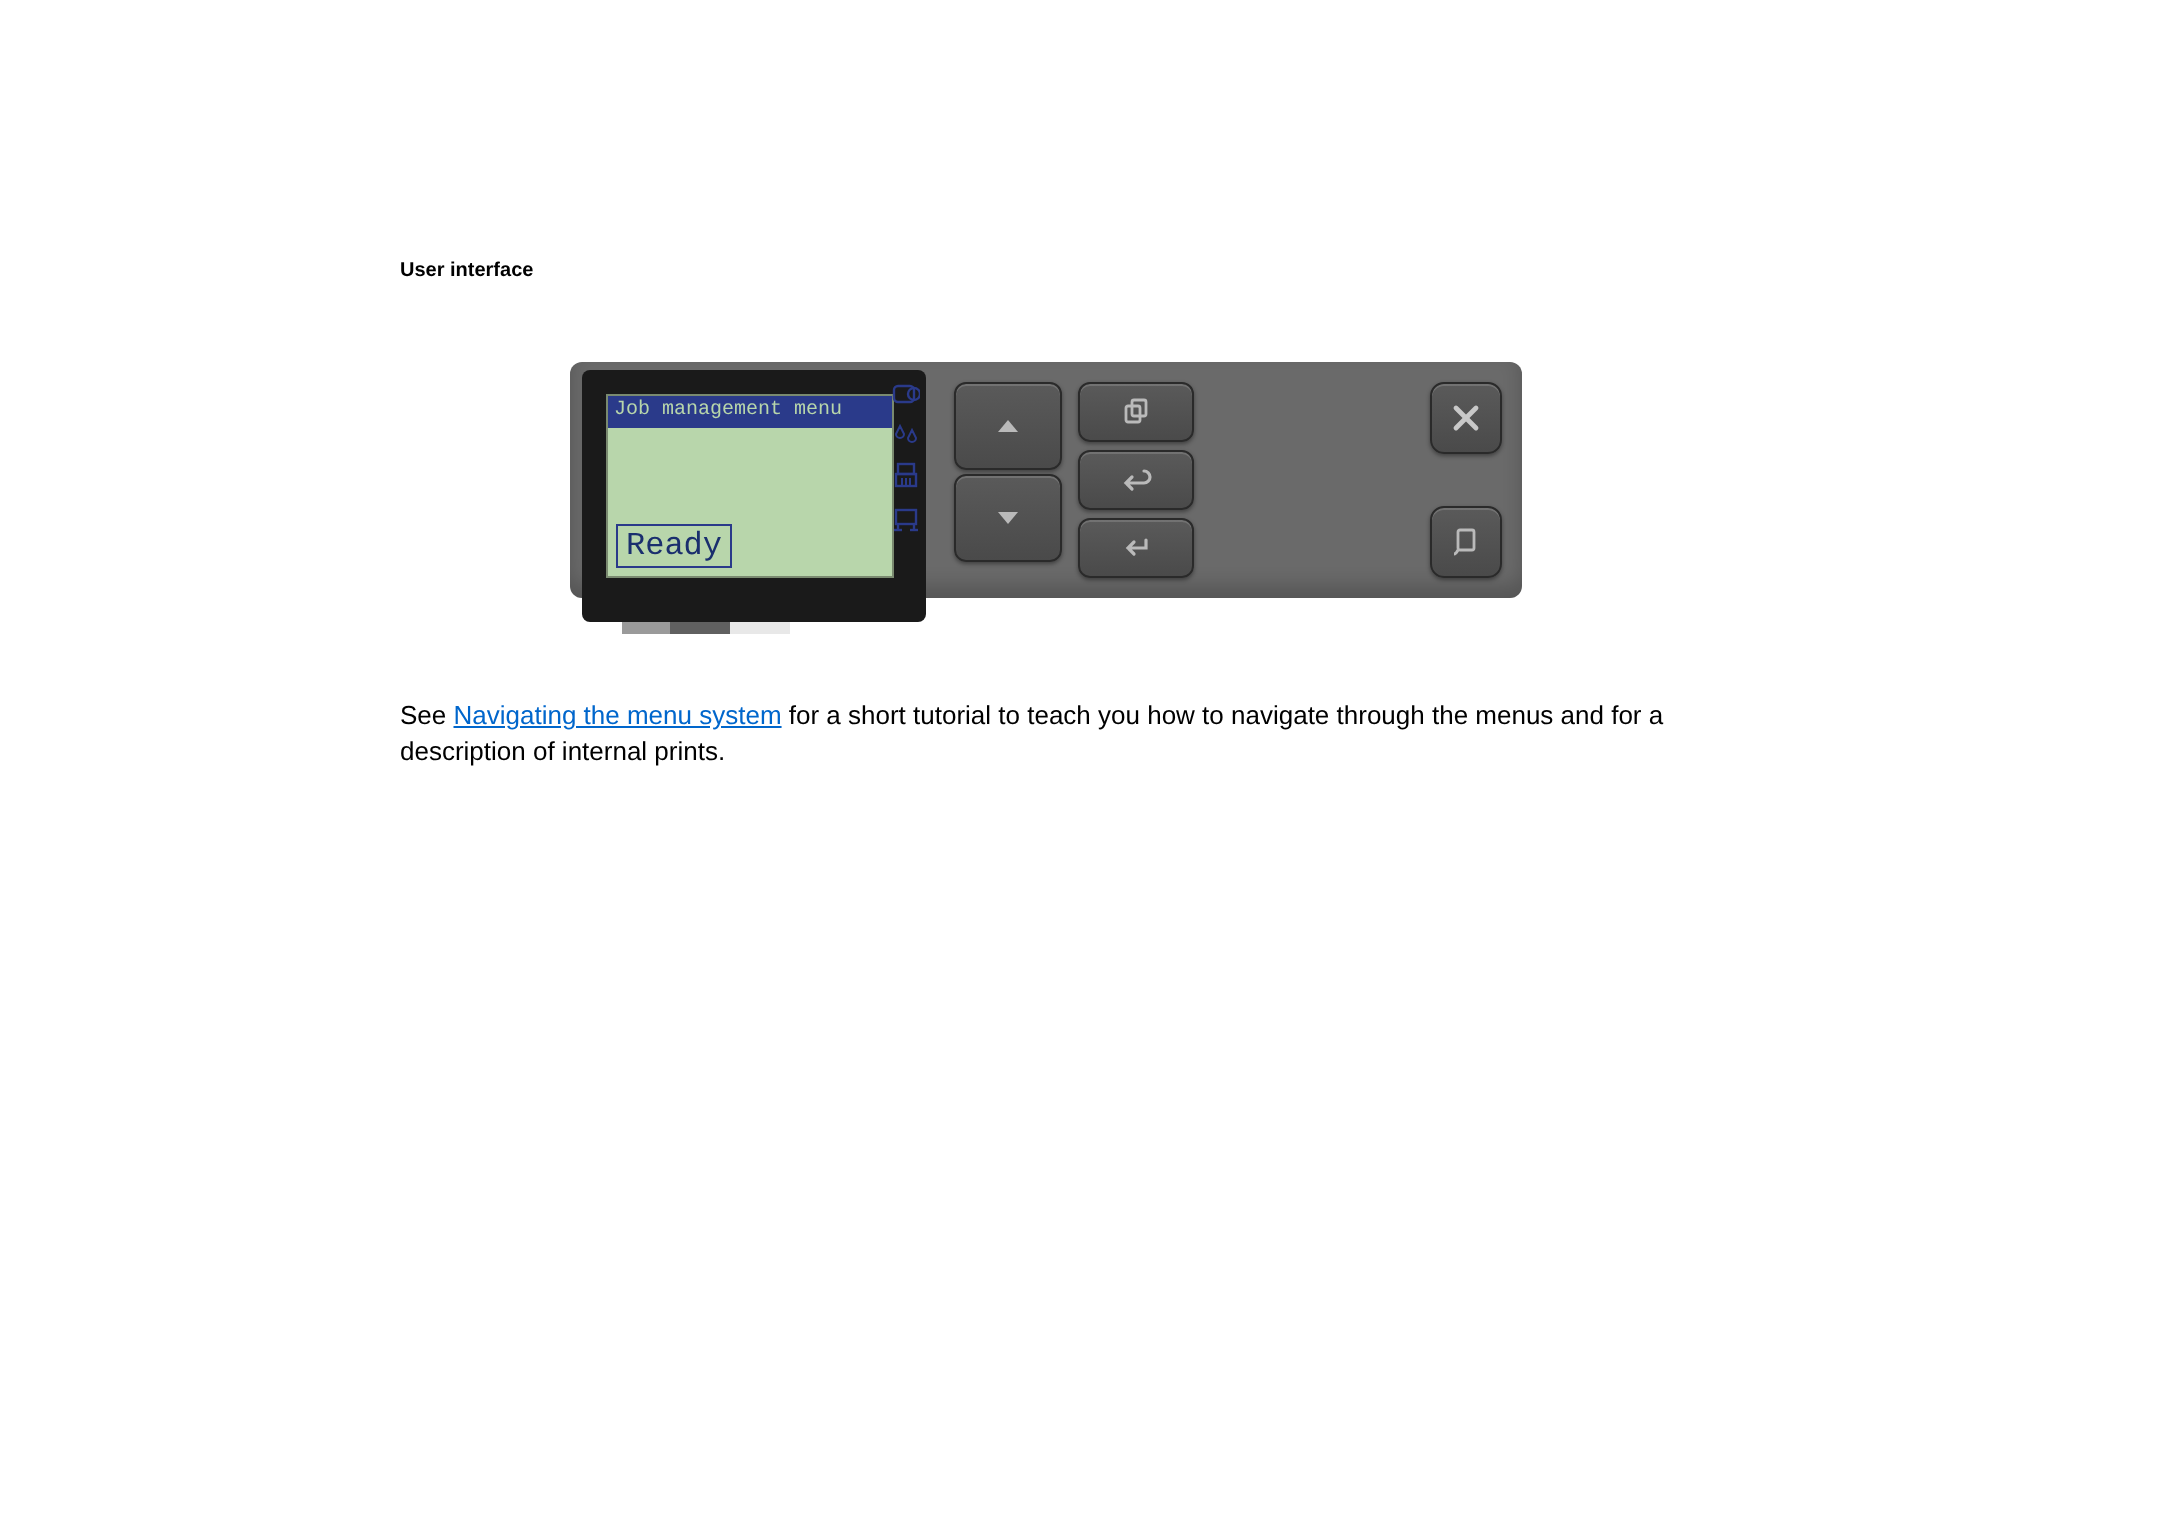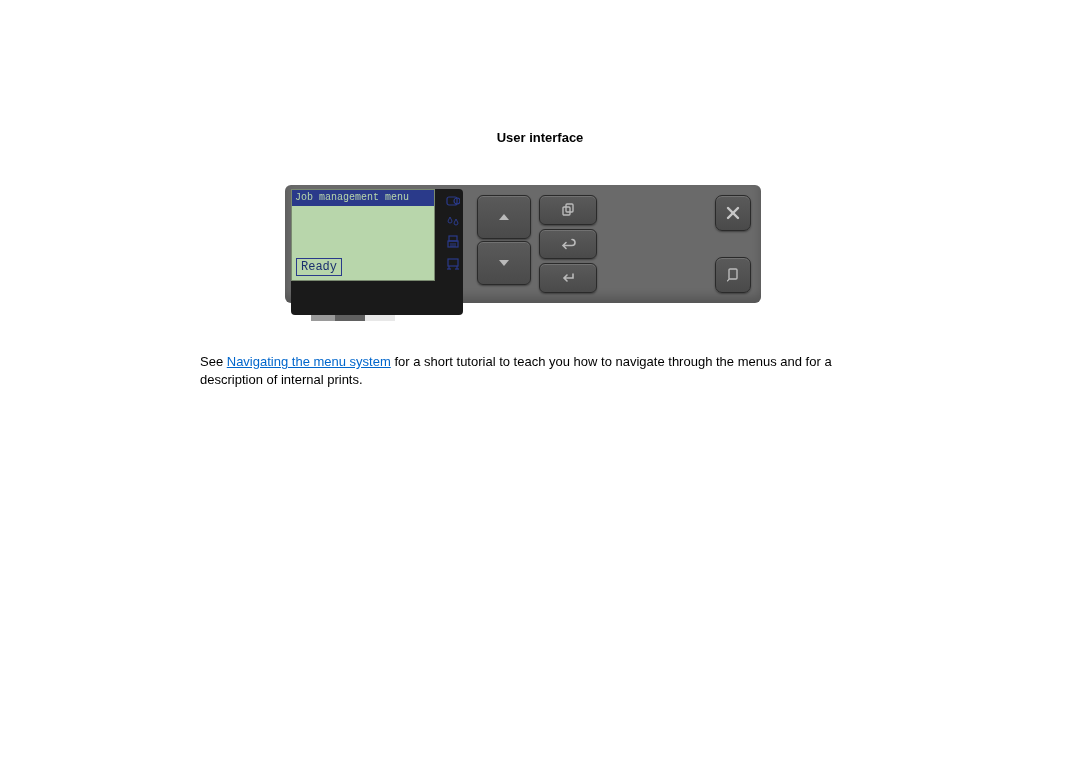--- a/index.html
+++ b/index.html
@@ -13,24 +13,23 @@
     height: 763px;
     position: relative;
   }
   .content {
     position: absolute;
     left: 200px;
     top: 130px;
     width: 680px;
   }
   h2 {
-    font-size: 13px;
+    font-size: 10px;
     font-weight: bold;
     margin: 0 0 8px 0;
-    text-align: center;
   }
   .para {
     line-height: 1.4;
     margin: 0 0 10px 0;
   }
   a.link {
     color: #0066cc;
     text-decoration: underline;
   }
   .panel-wrap {
@@ -45,21 +44,21 @@
     align-items: flex-start;
     position: relative;
     box-shadow: inset 0 -6px 10px rgba(0,0,0,0.2);
   }
   .lcd-slot {
     width: 172px;
     height: 126px;
     background: #1a1a1a;
     margin: 4px 0 0 6px;
     border-radius: 4px;
-    padding: 0;
+    padding: 12px;
     box-sizing: border-box;
     position: relative;
   }
   .lcd {
     width: 142px;
     height: 90px;
     background: #b8d6ab;
     border: 1px solid #7a8a70;
     position: relative;
     font-family: "Courier New", monospace;
@@ -74,21 +73,21 @@
     letter-spacing: 0px;
     border-bottom: 1px solid #2a3a8a;
     white-space: nowrap;
   }
   .lcd-status {
     position: absolute;
     bottom: 4px;
     left: 4px;
     border: 1px solid #2a3a8a;
     padding: 1px 4px;
-    font-size: 12px;
+    font-size: 16px;
   }
   .icon-col {
     position: absolute;
     top: 6px;
     right: 2px;
     width: 16px;
     display: flex;
     flex-direction: column;
     gap: 8px;
     align-items: center;

